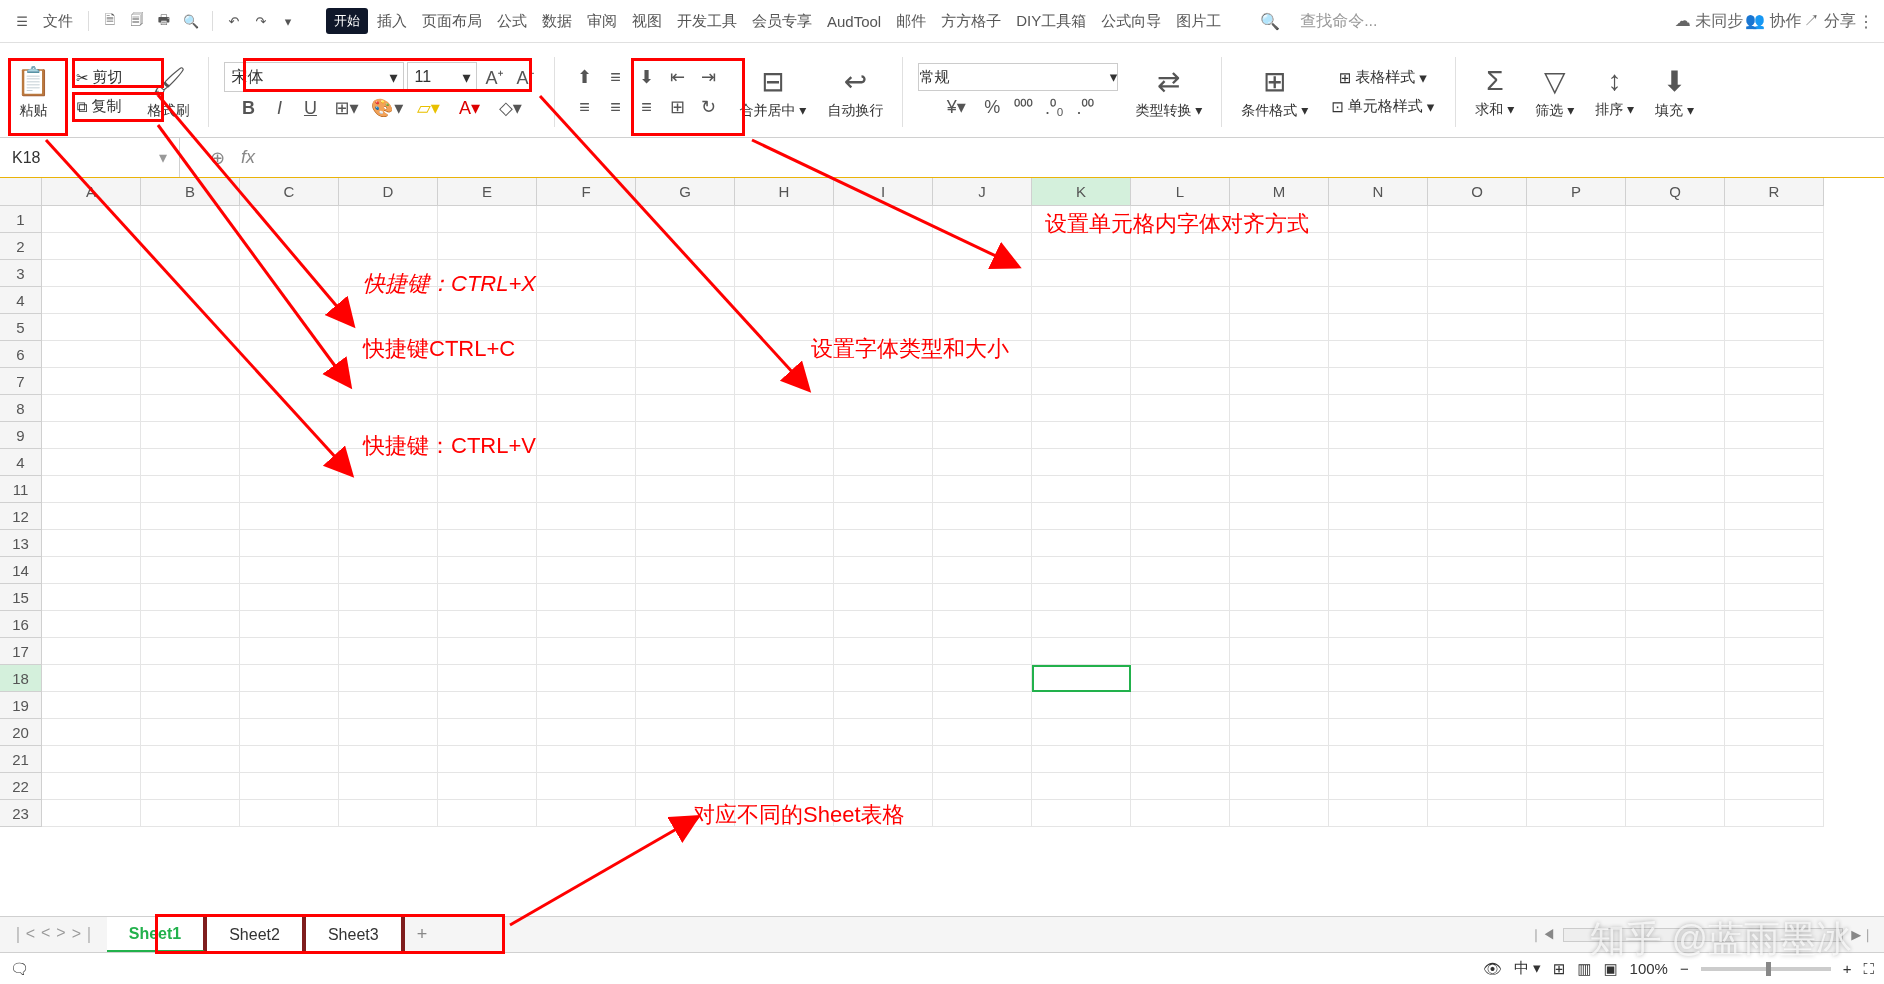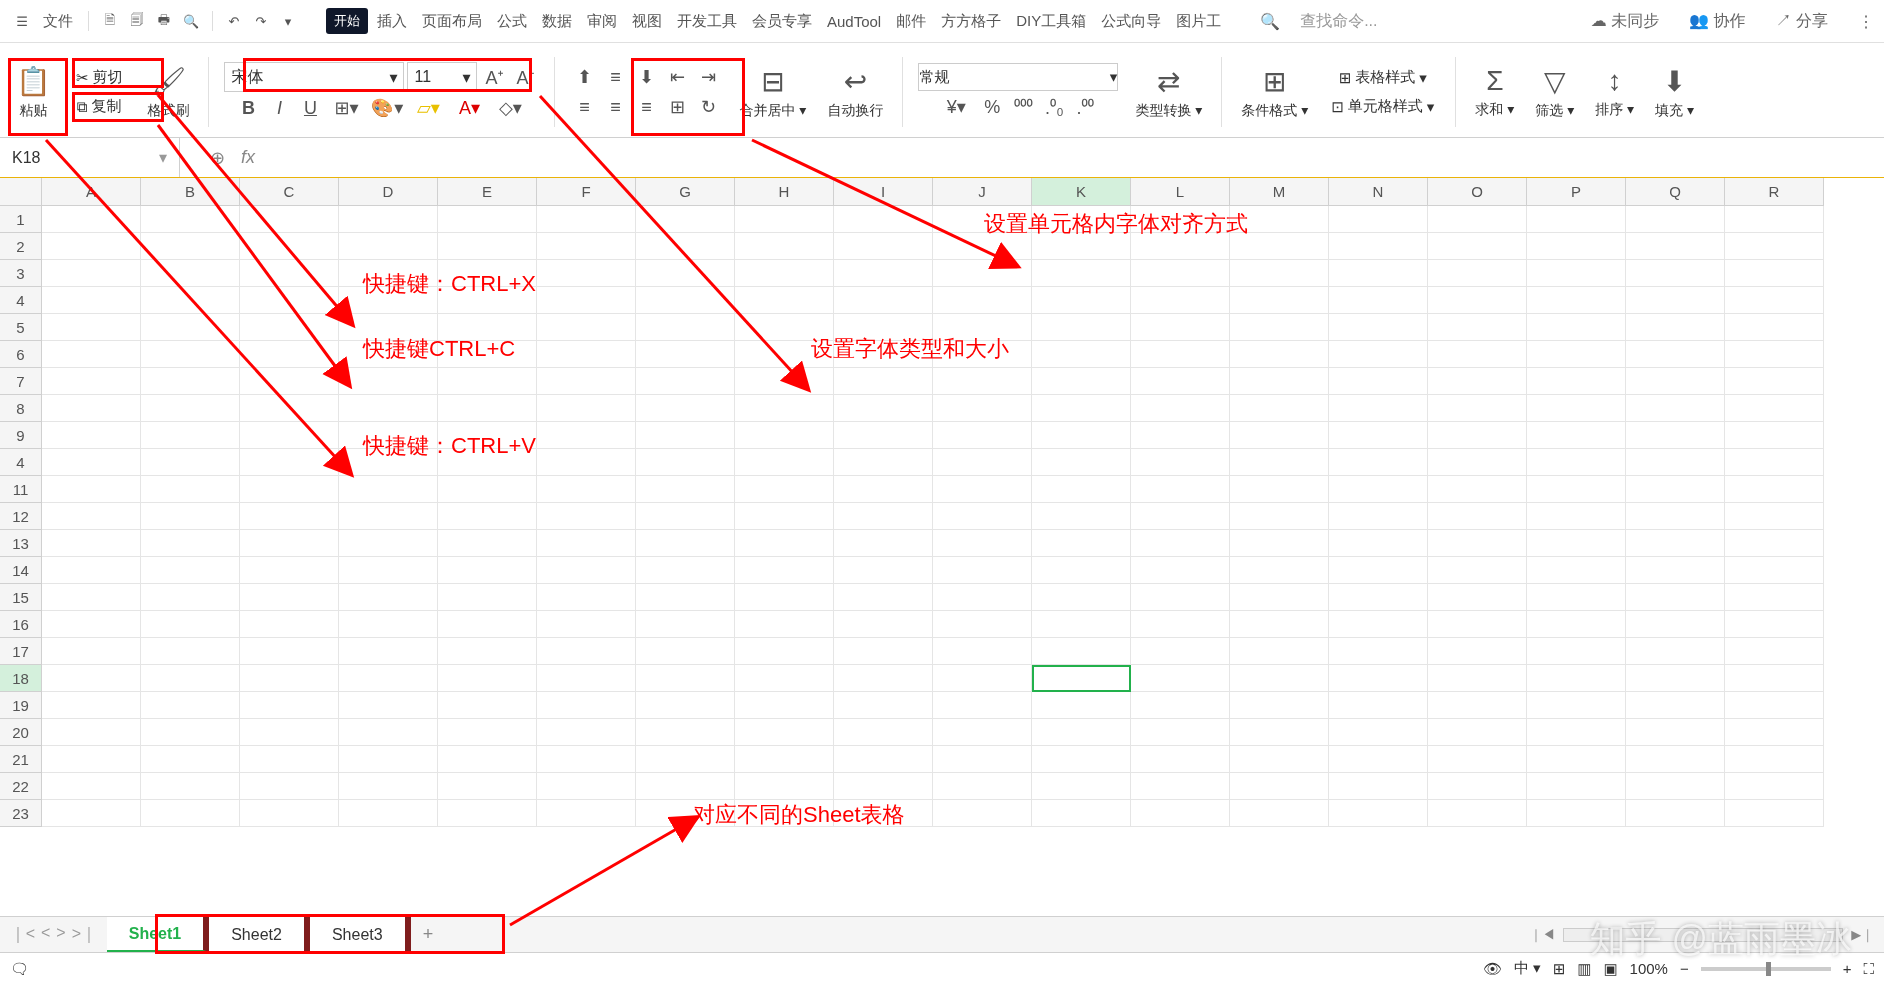--- a/index.html
+++ b/index.html
@@ -5,21 +5,21 @@
     * { margin: 0; padding: 0; box-sizing: border-box; font-family: "Microsoft YaHei", Arial, sans-serif; }
     body { width: 1884px; height: 984px; background: #fff; font-size: 13px; color: #333; overflow: hidden; position: relative; transform-origin: top left; }
     
     
     .menu-bar { height: 43px; display: flex; align-items: center; padding: 0 10px; border-bottom: 1px solid #e0e0e0; gap: 3px; }
     .menu-icon { width: 24px; height: 24px; display: flex; align-items: center; justify-content: center; color: #555; cursor: pointer; }
     .menu-text { padding: 4px 6px; font-size: 15px; color: #555; cursor: pointer; }
     .menu-active { background: #0f172a; color: #fff; border-radius: 3px; padding: 4px 8px; }
     .menu-sep { width: 1px; height: 20px; background: #ddd; margin: 0 6px; }
     .search-area { display: flex; align-items: center; margin-left: 30px; color: #999; font-size: 16px; }
-    .top-right { margin-left: auto; display: flex; align-items: center; gap: 30px; color: #666; font-size: 16px; }
+    .top-right { margin-left: auto; display: flex; align-items: center; gap: 2px; color: #666; font-size: 16px; }
     
     
     .ribbon { height: 95px; display: flex; align-items: center; padding: 4px 8px 0; border-bottom: 1px solid #d0d0d0; gap: 5px; }
     .ribbon-group { display: flex; flex-direction: column; align-items: center; gap: 2px; height: 88px; justify-content: center; padding: 0 4px; }
     .ribbon-divider { width: 1px; height: 70px; background: #e0e0e0; margin: 0 6px; }
     .large-btn { display: flex; flex-direction: column; align-items: center; gap: 4px; padding: 4px 8px; cursor: pointer; }
     .large-btn .icon { font-size: 28px; color: #555; }
     .large-btn .label { font-size: 14px; color: #333; }
     .small-row { display: flex; align-items: center; gap: 3px; }
     .small-btn { padding: 4px 8px; display: flex; align-items: center; gap: 4px; cursor: pointer; font-size: 15px; }
@@ -50,21 +50,21 @@
     .cell.selected { border: 2px solid #22b14c; }
     
     
     .annotation { position: absolute; color: #ff0000; font-size: 22px; z-index: 50; pointer-events: none; font-weight: 400; }
     .arrow-svg { position: absolute; z-index: 40; pointer-events: none; }
     
     
     .tab-bar { position: absolute; bottom: 32px; left: 0; right: 0; height: 36px; display: flex; align-items: center; border-top: 1px solid #d0d0d0; background: #f5f5f5; }
     .tab-nav { display: flex; gap: 6px; padding: 0 10px; color: #999; font-size: 16px; }
     .tabs { display: flex; height: 100%; }
-    .tab { padding: 0 22px; display: flex; align-items: center; background: #fff; border-right: 6px solid #7f1d1d; cursor: pointer; font-size: 16px; }
+    .tab { padding: 0 22px; display: flex; align-items: center; background: #fff; border-right: 4px solid #7f1d1d; cursor: pointer; font-size: 16px; }
     .tab.active { color: #22b14c; font-weight: bold; border-bottom: 2px solid #22b14c; }
     .tab-add { padding: 0 12px; display: flex; align-items: center; color: #888; cursor: pointer; font-size: 18px; }
     .scroll-area { margin-left: auto; display: flex; align-items: center; padding-right: 10px; }
     .scrollbar-h { width: 280px; height: 14px; background: #eee; border: 1px solid #ccc; position: relative; }
     
     
     .status-bar { position: absolute; bottom: 0; left: 0; right: 0; height: 32px; display: flex; align-items: center; border-top: 1px solid #d0d0d0; padding: 0 10px; gap: 14px; font-size: 15px; }
     .status-right { margin-left: auto; display: flex; align-items: center; gap: 12px; }
     .zoom-slider { width: 130px; height: 4px; background: #ccc; position: relative; }
     .zoom-thumb { position: absolute; left: 50%; top: -5px; width: 5px; height: 14px; background: #888; }
@@ -707,24 +707,24 @@
       <div class="cell"></div>
       <div class="cell"></div>
       <div class="cell"></div>
       <div class="cell"></div>
       <div class="cell"></div>
       <div class="cell"></div>
       <div class="cell"></div>
       <div class="cell"></div>
     </div>
 
-  <div class="annotation" style="left:363px; top:91px;">快捷键：CTRL+X</div>
+  <div class="annotation" style="left:363px; top:91px;font-style:italic;">快捷键：CTRL+X</div>
   <div class="annotation" style="left:363px; top:156px;">快捷键CTRL+C</div>
   <div class="annotation" style="left:363px; top:253px;">快捷键：CTRL+V</div>
-  <div class="annotation" style="left:984px; top:31px;text-align:center;">设置单元格内字体对齐方式</div>
+  <div class="annotation" style="left:1045px; top:31px;text-align:center;">设置单元格内字体对齐方式</div>
   <div class="annotation" style="left:811px; top:156px;">设置字体类型和大小</div>
   <div class="annotation" style="left:693px; top:622px;">对应不同的Sheet表格</div>
 </div>
 
 <svg class="arrow-svg" style="left:0; top:0; width:1884px; height:984px;">
   <defs>
       <marker id="ah" markerWidth="12" markerHeight="12" refX="2" refY="5" orient="auto">
         <path d="M0,0 L0,10 L10,5 z" fill="#ff0000"></path>
       </marker>
     </defs>

